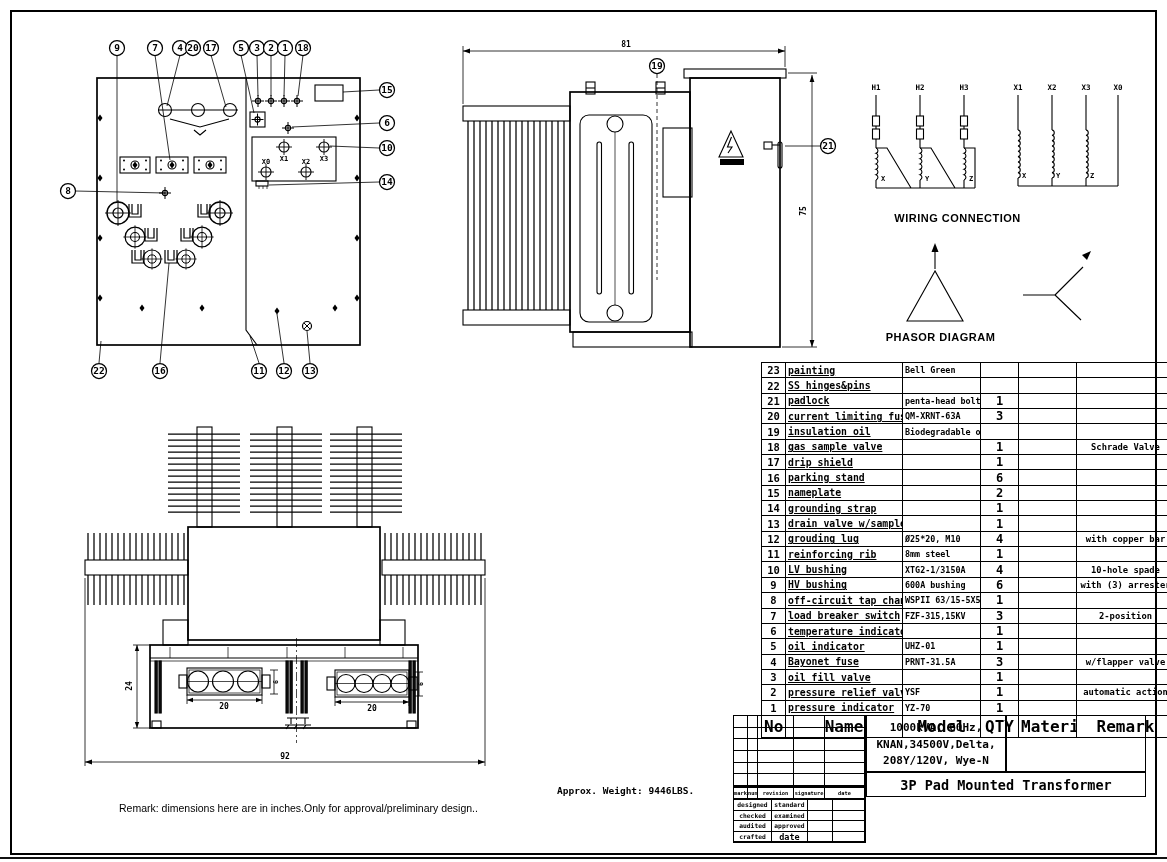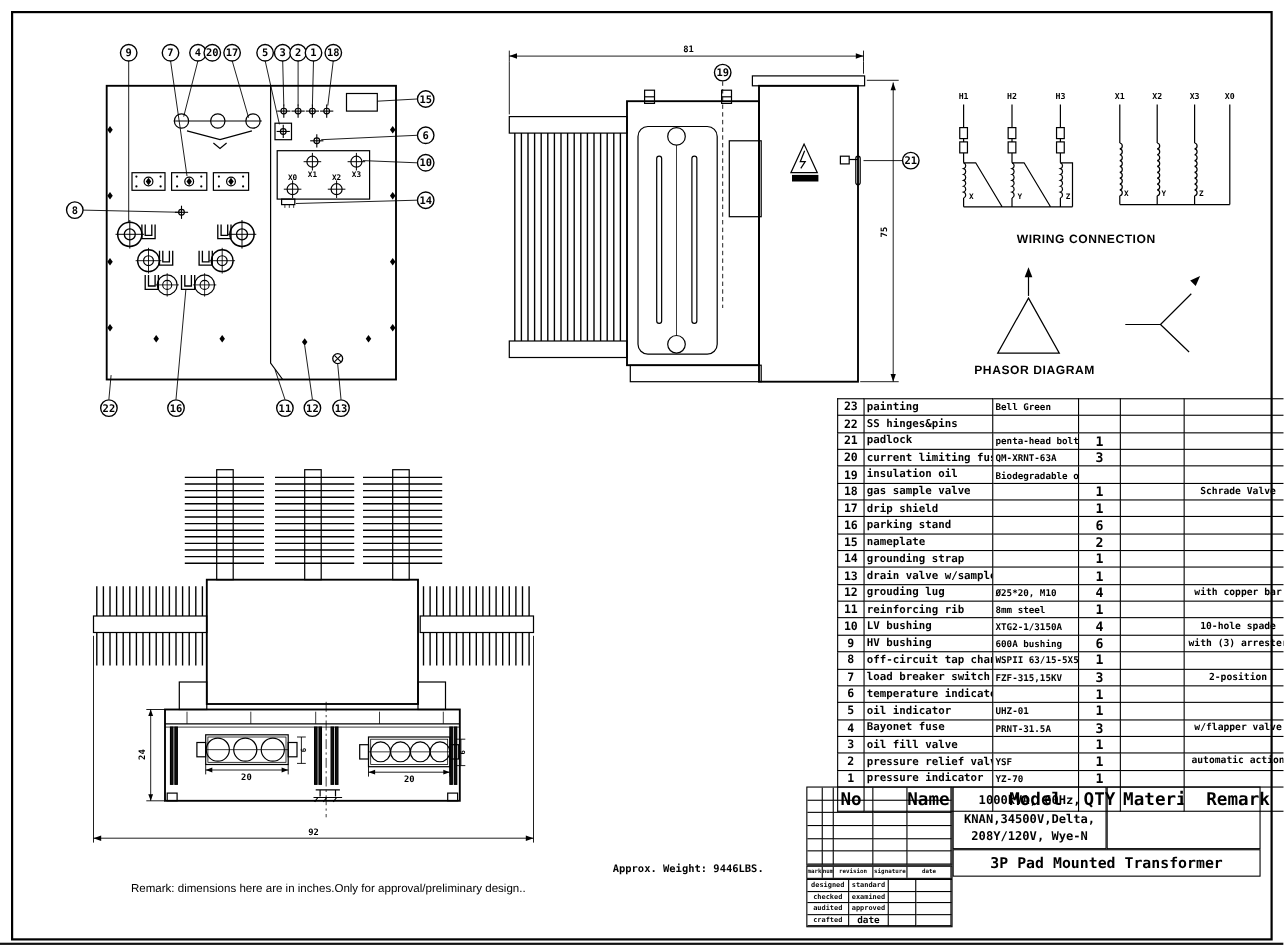--- a/index.html
+++ b/index.html
@@ -20,21 +20,21 @@
   .dimt{font:bold 8px "DejaVu Sans Mono",monospace;text-anchor:middle;fill:#000;}
   .caption{position:absolute;font:bold 11px "Liberation Sans",sans-serif;text-align:center;letter-spacing:.5px;}
   .remark{position:absolute;left:85px;top:802px;font:10.5px "Liberation Sans",sans-serif;margin-left:34px;}
   .weight{position:absolute;left:557px;top:785px;font:bold 9.5px "DejaVu Sans Mono",monospace;}
   
   .parts{position:absolute;left:761px;top:362px;width:413px;border-collapse:collapse;table-layout:fixed;
          border:1.6px solid #000;padding-left:20px;}
   .parts td{border:1px solid #000;padding:0 2px;overflow:hidden;white-space:nowrap;height:14.35px;
             font-weight:bold;vertical-align:middle;}
   .parts .c-no{text-align:center;font-size:10.5px;}
-  .parts .c-name{font-size:9.8px;}
+  .parts .c-name{font-size:9.8px;text-decoration:underline;}
   .parts .c-model{font-size:8.4px;}
   .parts .c-qty{text-align:center;font-size:12px;}
   .parts .c-mat{font-size:9px;}
   .parts .c-rem{text-align:center;font-size:8.8px;}
   .parts tr.hdr td{height:21px;text-align:center;font-size:16px;}
   
   .titleblock{position:absolute;left:733px;top:715px;width:413px;height:128px;}
   .titleblock>div{position:absolute;box-sizing:border-box;border:1px solid #000;}
   .rev-empty{left:0;top:0;width:133px;height:72px;display:grid;
              grid-template-columns:14px 10px 36px 31px 40px;grid-template-rows:repeat(6,1fr);}
@@ -397,21 +397,21 @@
     <text class="lbl2" x="72" y="103">Y</text>
     <text class="lbl2" x="116" y="103">Z</text>
     <text class="lbl" x="163" y="12">X1</text>
     <text class="lbl" x="197" y="12">X2</text>
     <text class="lbl" x="231" y="12">X3</text>
     <text class="lbl" x="263" y="12">X0</text>
     <text class="lbl2" x="169" y="100">X</text>
     <text class="lbl2" x="203" y="100">Y</text>
     <text class="lbl2" x="237" y="100">Z</text>
   </svg>
-  <div class="caption" style="left:905px;top:212px;width:165px">WIRING CONNECTION</div>
+  <div class="caption" style="left:875px;top:212px;width:165px">WIRING CONNECTION</div>
 
   <svg style="left:885px;top:233px" width="240" height="110" viewBox="0 0 240 110">
     <g class="ln">
       <path d="M50 38L22 88H78Z"></path>
       <line x1="50" y1="36" x2="50" y2="16"></line>
     </g>
     <path d="M50 10L46.5 19L53.5 19Z" fill="#000"></path>
     <g class="ln">
       <path d="M138 62H170M170 62L196 87M170 62L198 34"></path>
     </g>

